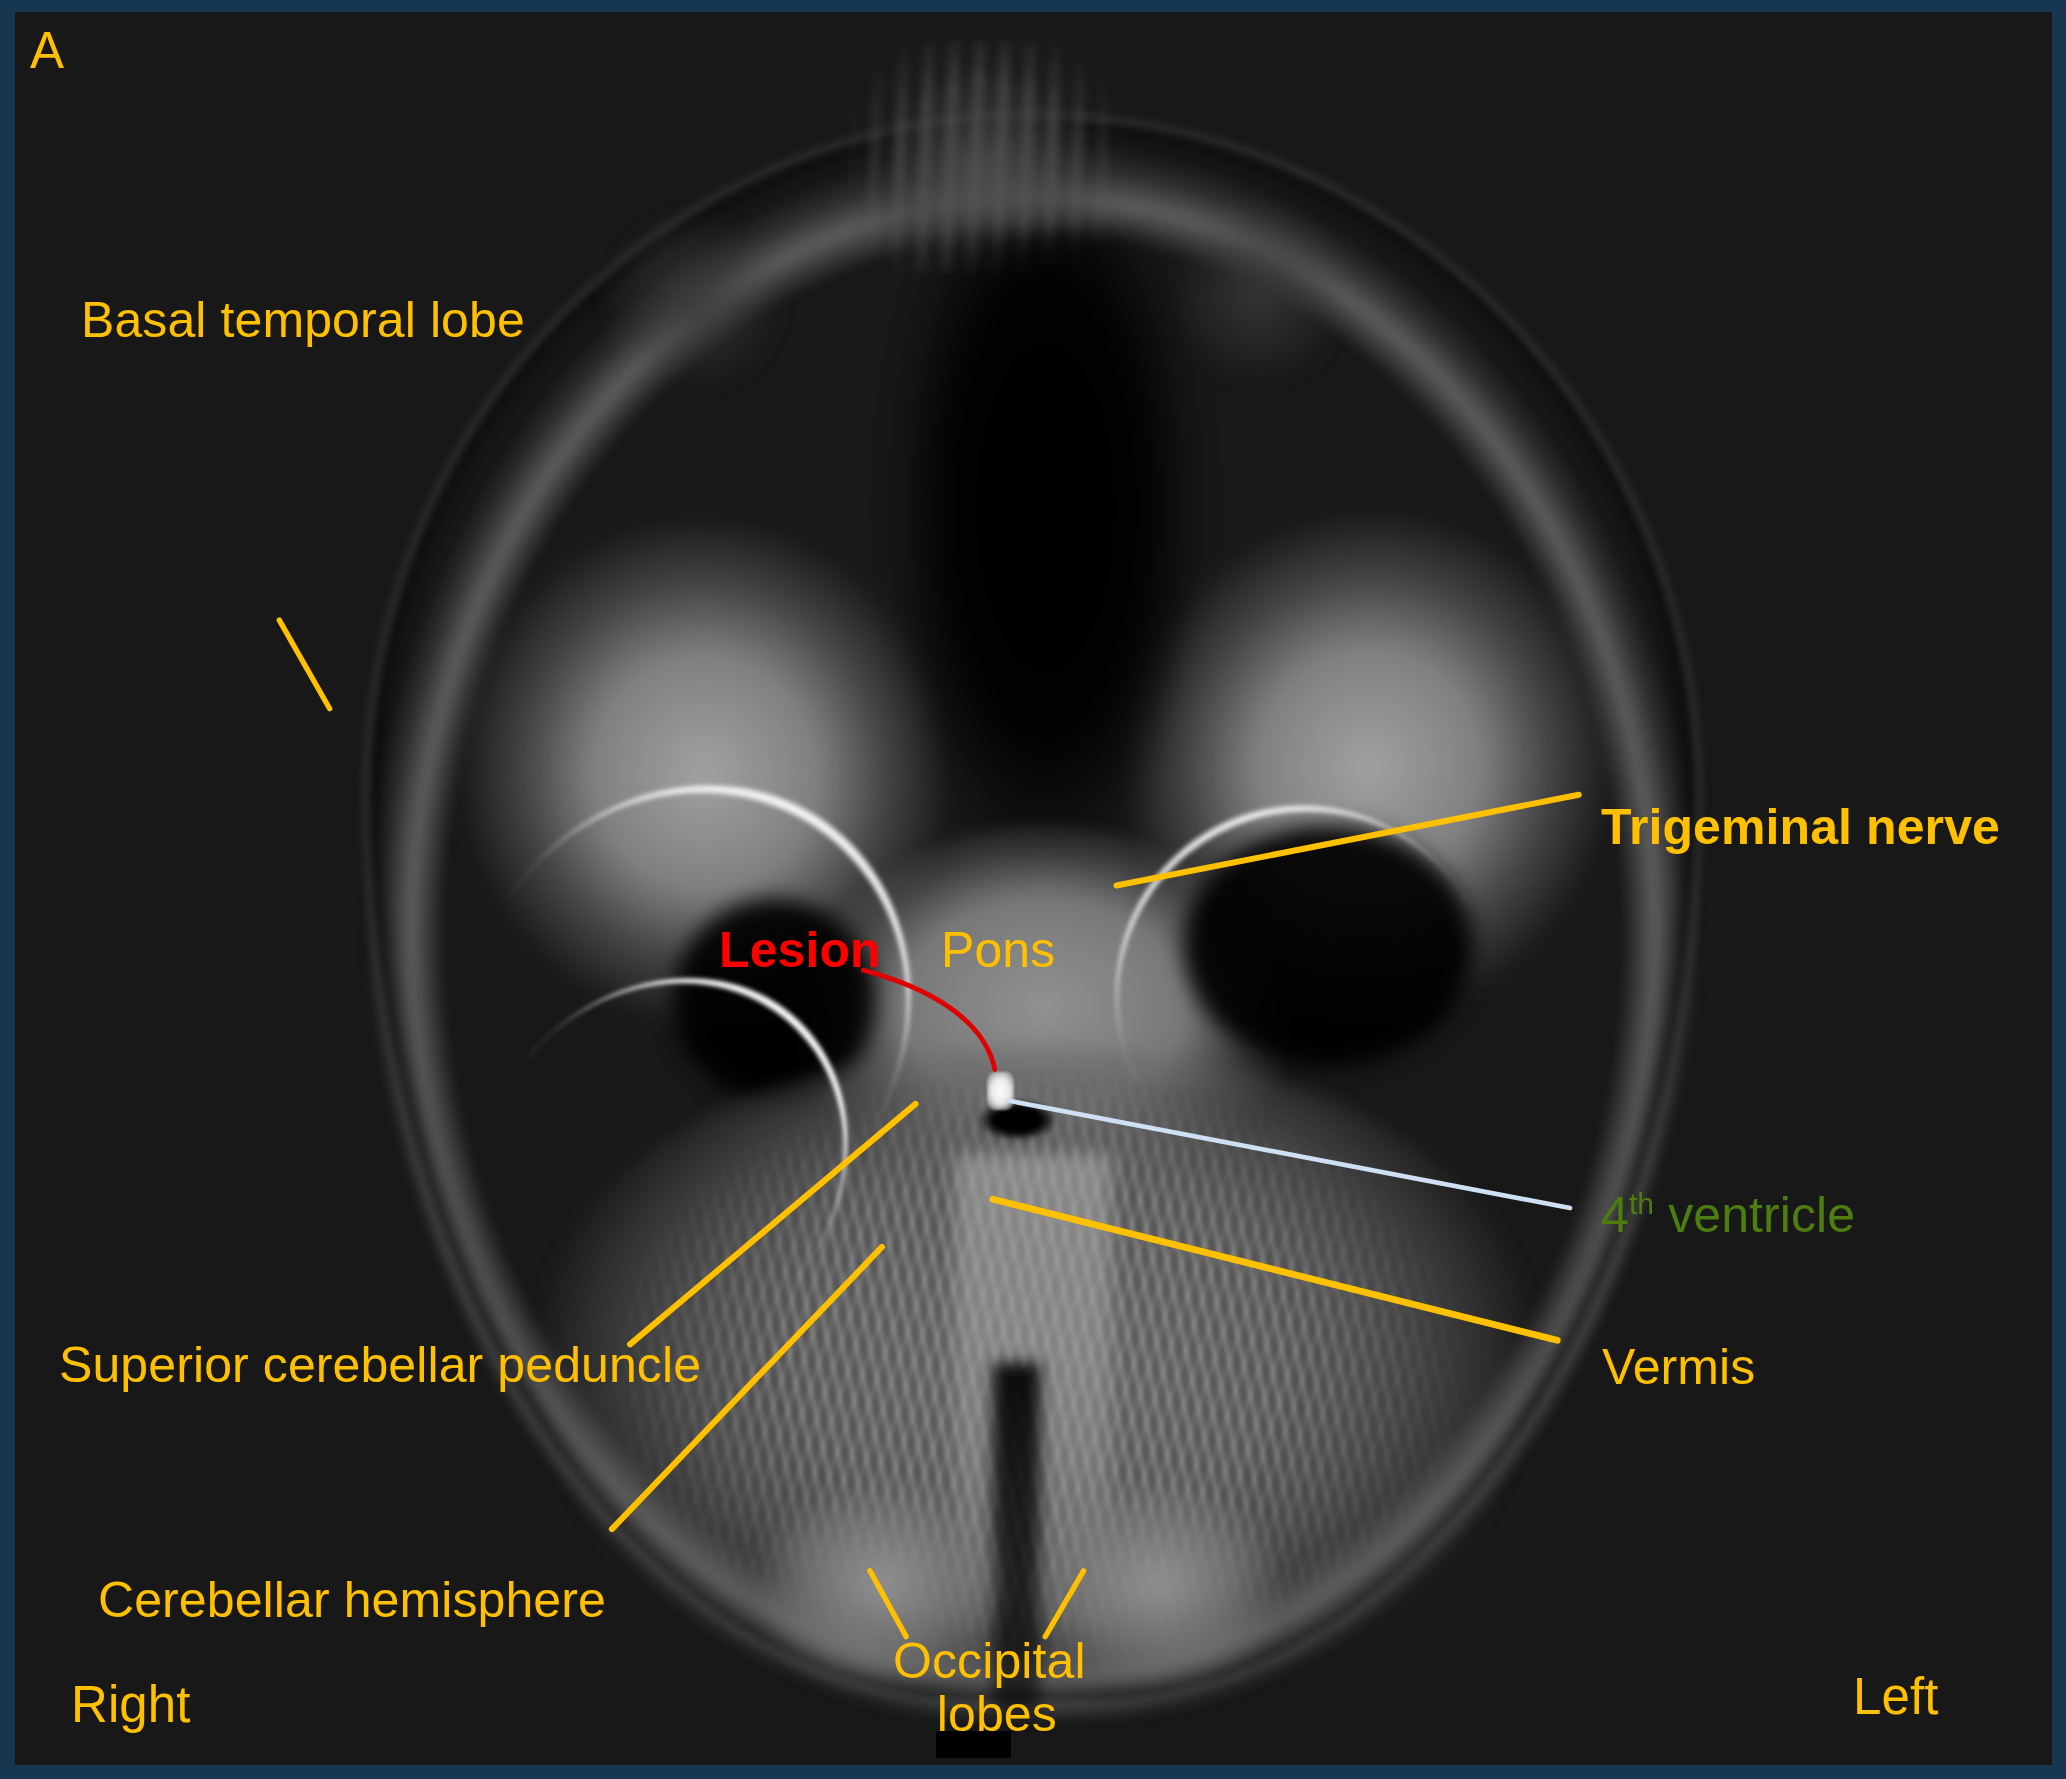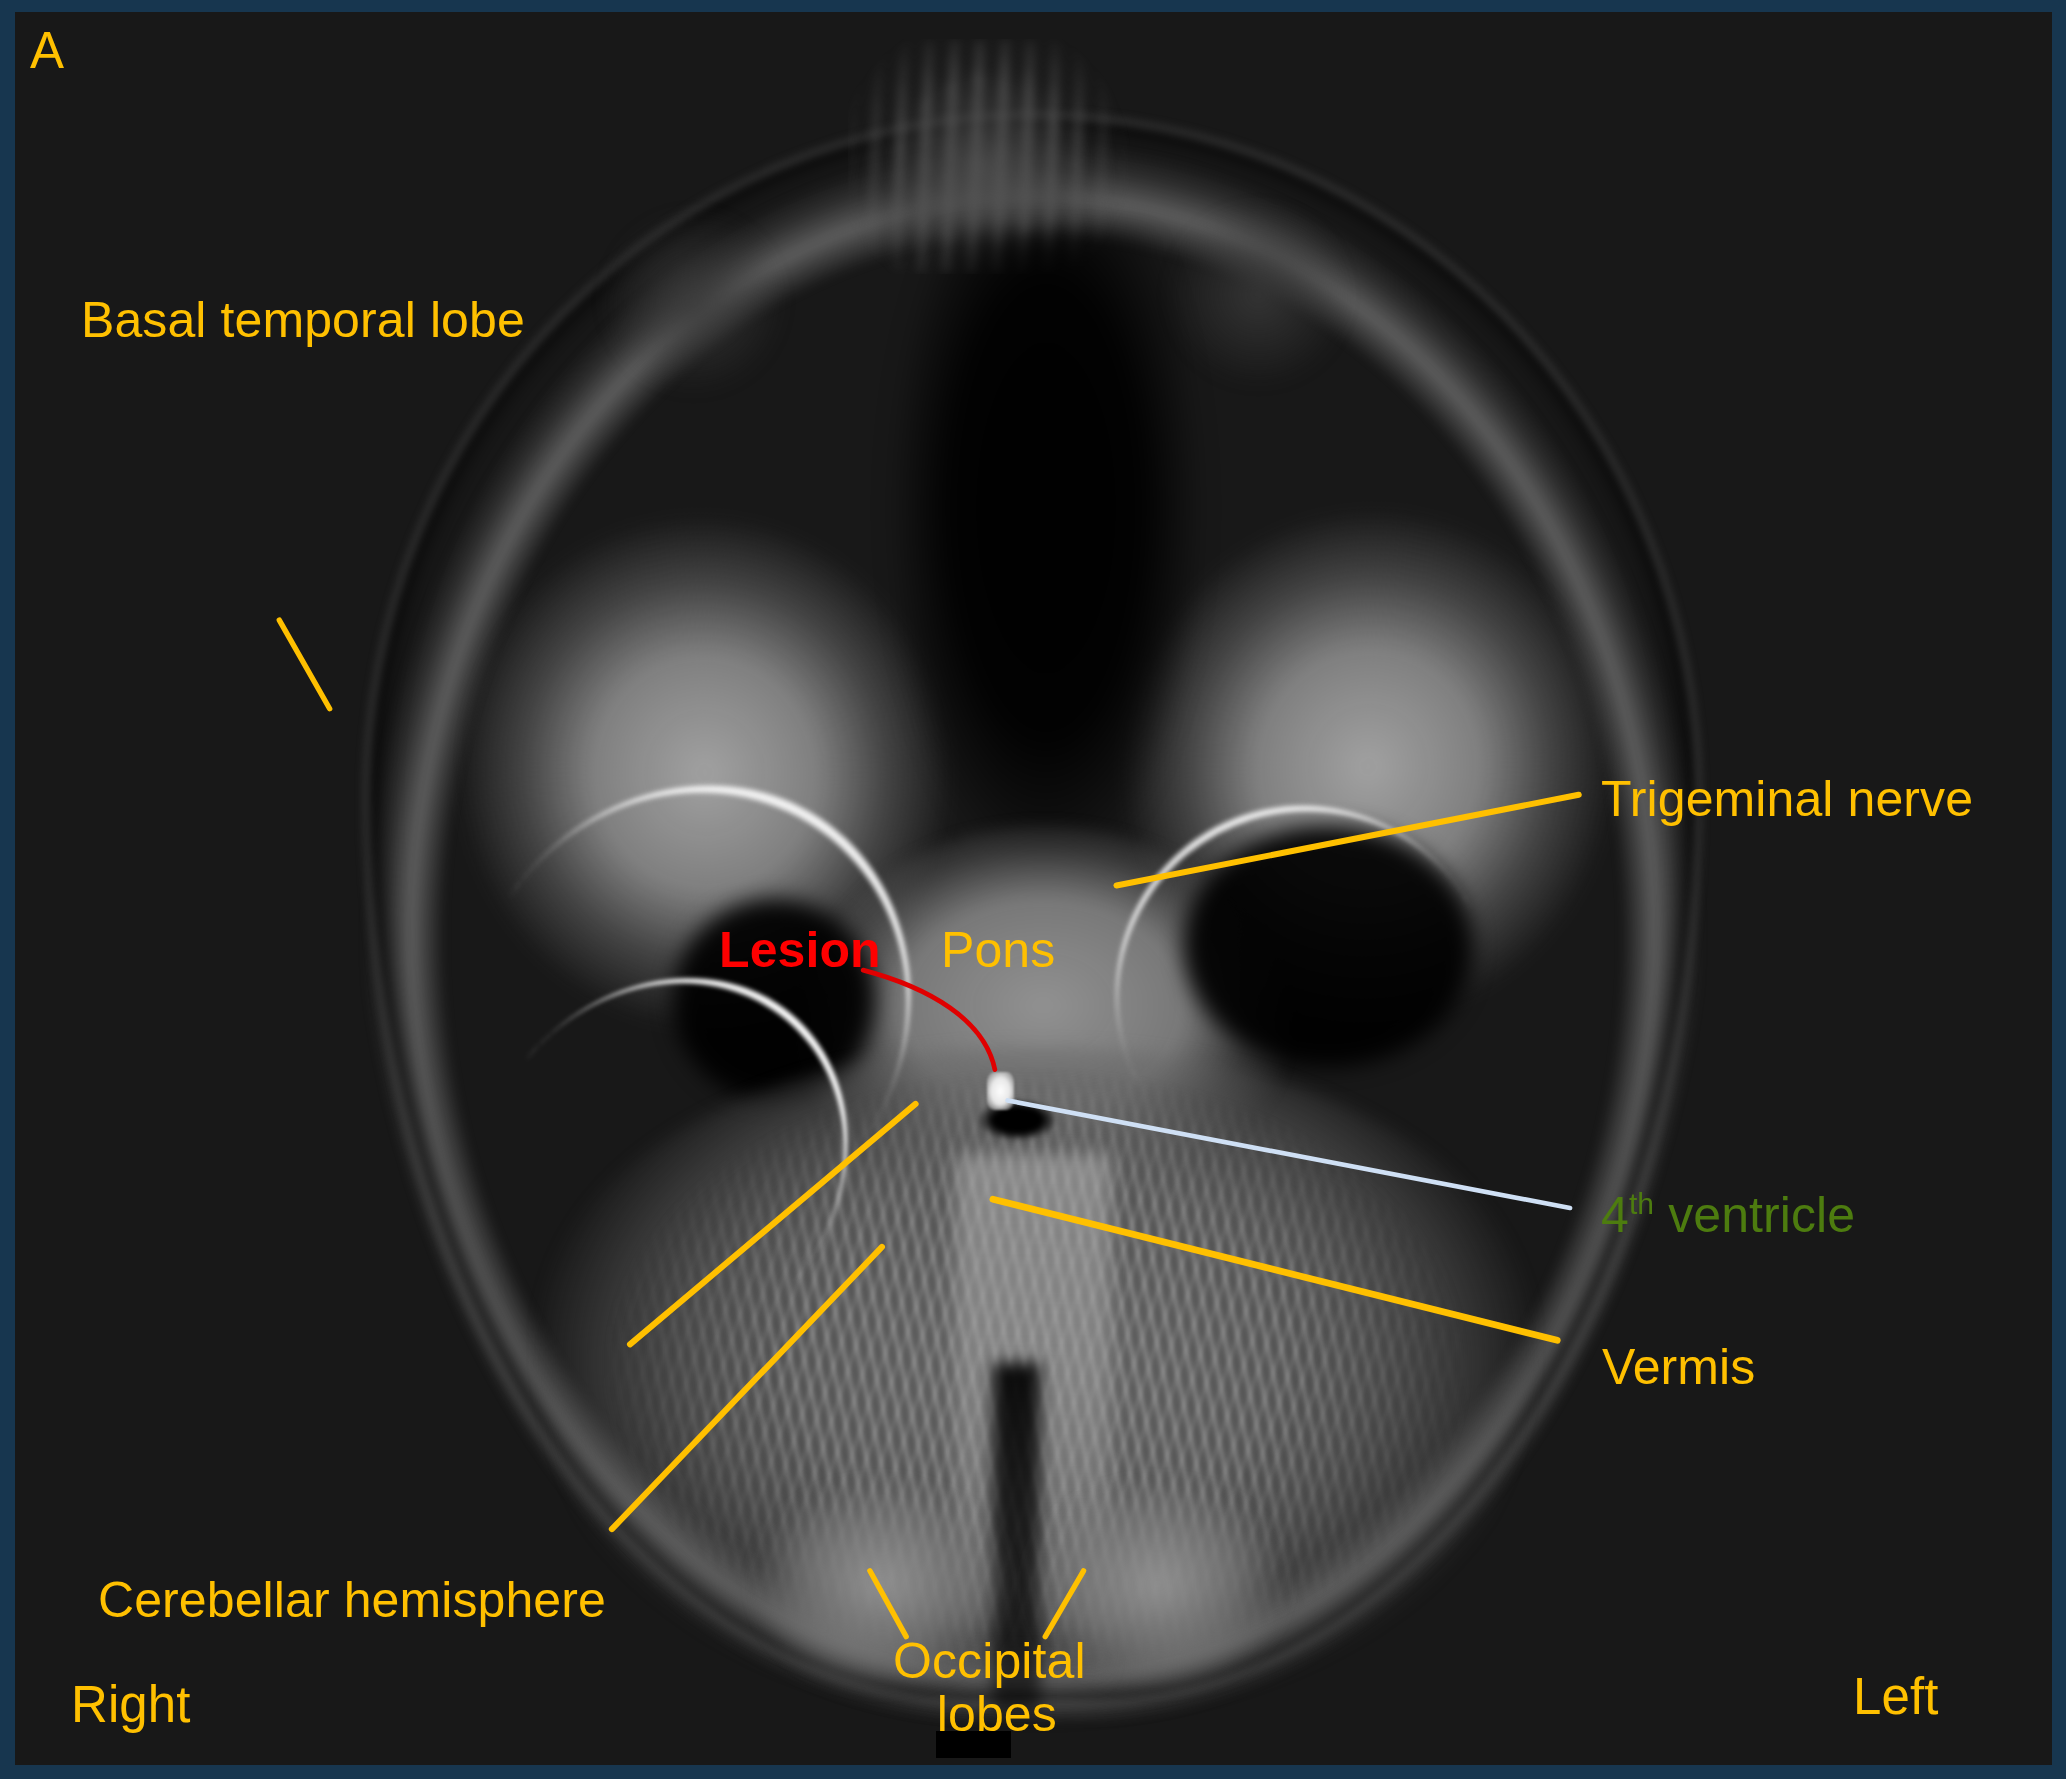--- a/index.html
+++ b/index.html
@@ -230,28 +230,29 @@
 
         <line x1="1272" y1="2320" x2="1326" y2="2418" stroke="#ffc000" stroke-width="8"></line>
         <line x1="1590" y1="2320" x2="1533" y2="2418" stroke="#ffc000" stroke-width="8"></line>
       </g>
     </svg>
 
     <div class="lbl lbl-amber s-lg" style="left:15px;top:12px;">A</div>
 
     <div class="lbl lbl-amber s-md" style="left:66px;top:282px;">Basal temporal lobe</div>
 
-    <div class="lbl lbl-amber s-md" style="left:1586px;top:761px;">Trigeminal nerve</div>
+    <div class="lbl lbl-amber s-md" style="left:1586px;top:789px;font-weight:bold;">Trigeminal nerve</div>
 
     <div class="lbl lbl-amber s-md" style="left:926px;top:912px;">Pons</div>
 
     <div class="lbl lbl-red s-md" style="left:704px;top:912px;">Lesion</div>
 
     <div class="lbl lbl-blue s-md" style="left:1586px;top:1176px;"><span>4</span><sup>th</sup><span> ventricle</span></div>
 
+    <div class="lbl lbl-amber s-md" style="left:44px;top:1327px;">Superior cerebellar peduncle</div>
 
     <div class="lbl lbl-amber s-md" style="left:1587px;top:1329px;">Vermis</div>
 
     <div class="lbl lbl-amber s-md" style="left:83px;top:1562px;">Cerebellar hemisphere</div>
 
     <div class="lbl lbl-amber s-md" style="left:878px;top:1623px;text-align:center;"><span>Occipital</span><br><span style="display:inline-block;margin-left:15px;">lobes</span></div>
 
     <div class="lbl lbl-amber s-lg" style="left:40px;top:1666px;margin-left:16px;">Right</div>
 
     <div class="lbl lbl-amber s-lg" style="left:1838px;top:1658px;">Left</div>

